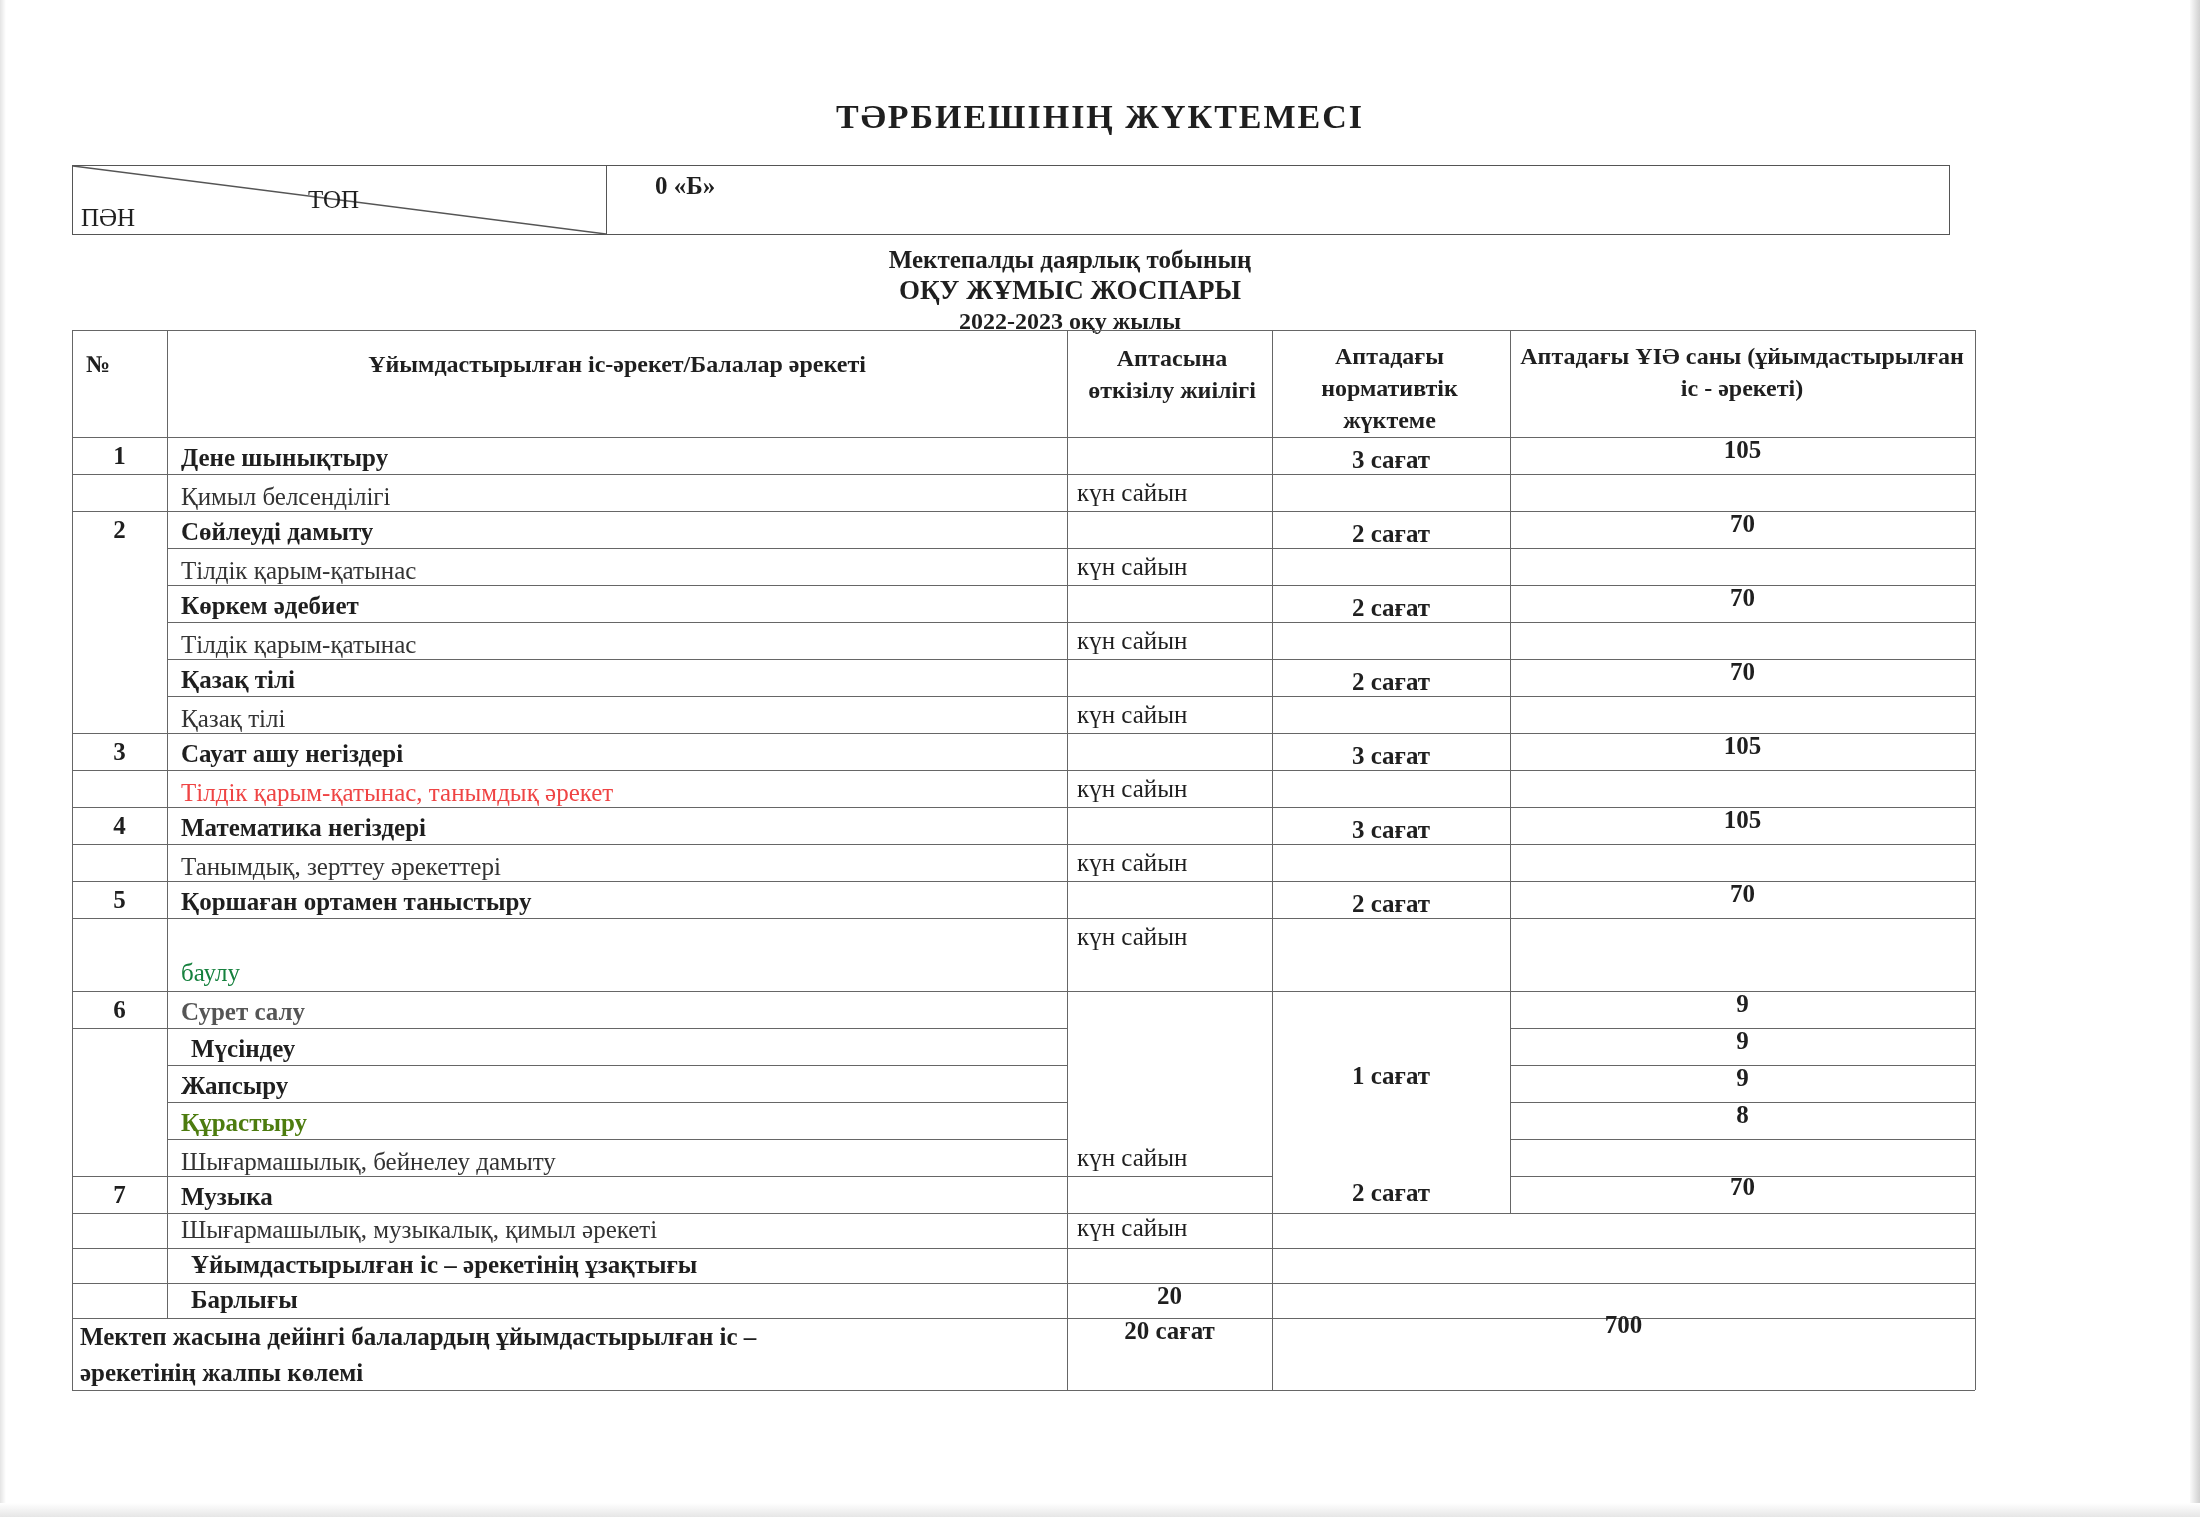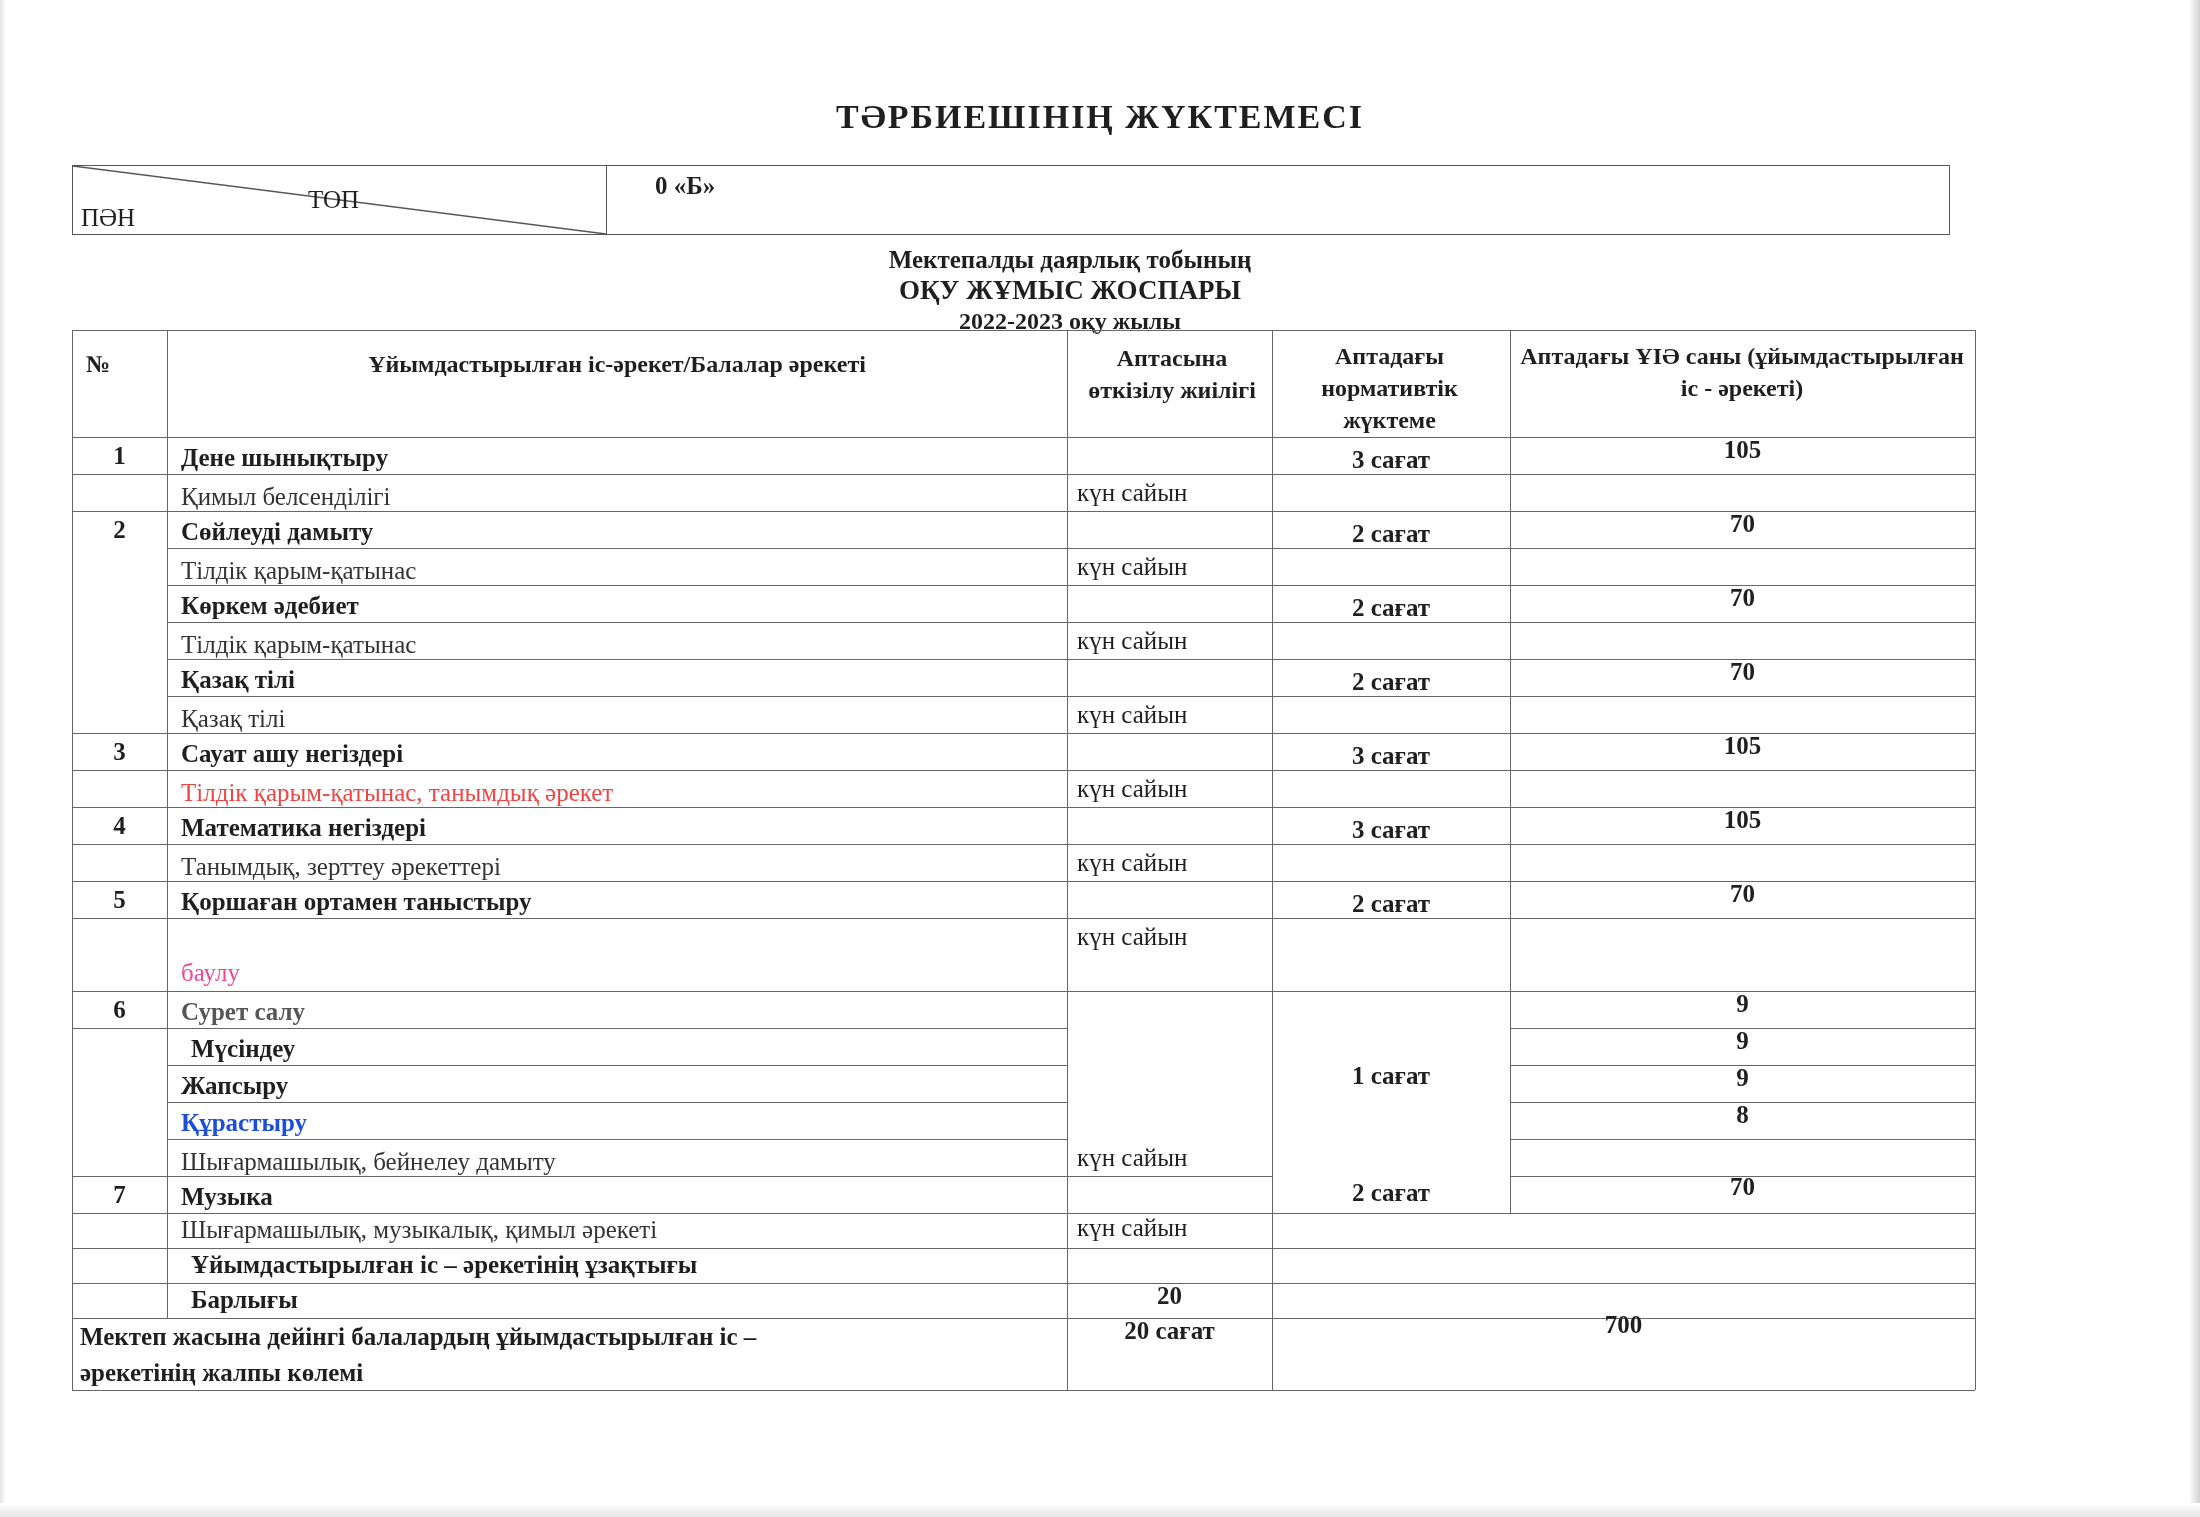--- a/index.html
+++ b/index.html
@@ -111,38 +111,38 @@
     <div class="cell b c" style="left: 1438px; top: 475px; width: 465px;">105</div>
     <div class="hl" style="left: 0px; width: 1903px; top: 514px;"></div>
     <div class="cell" style="left: 109px; top: 522px; color: rgb(51, 51, 51);">Танымдық, зерттеу әрекеттері</div>
     <div class="cell" style="left: 1005px; top: 518px;">күн сайын</div>
     <div class="hl" style="left: 0px; width: 1903px; top: 551px;"></div>
     <div class="cell b c" style="left: 0px; top: 555px; width: 95px;">5</div>
     <div class="cell b" style="left: 109px; top: 557px; color: rgb(31, 31, 31);">Қоршаған ортамен таныстыру</div>
     <div class="cell b c" style="left: 1200px; top: 559px; width: 238px;">2 сағат</div>
     <div class="cell b c" style="left: 1438px; top: 549px; width: 465px;">70</div>
     <div class="hl" style="left: 0px; width: 1903px; top: 588px;"></div>
-    <div class="cell" style="left: 109px; top: 628px; color: #ec4899;">баулу</div>
+    <div class="cell" style="left: 109px; top: 628px; color: #15803d;">баулу</div>
     <div class="cell" style="left: 1005px; top: 592px;">күн сайын</div>
     <div class="hl" style="left: 0px; width: 1903px; top: 661px;"></div>
     <div class="cell b c" style="left: 0px; top: 665px; width: 95px;">6</div>
     <div class="hl" style="left: 0px; width: 95px; top: 698px;"></div>
     <div class="cell b" style="left: 109px; top: 667px; color: rgb(85, 85, 85);">Сурет салу</div>
     <div class="hl" style="left: 95px; width: 900px; top: 698px;"></div>
     <div class="cell b c" style="left: 1438px; top: 659px; width: 465px;">9</div>
     <div class="hl" style="left: 1438px; width: 465px; top: 698px;"></div>
     <div class="cell b" style="left: 119px; top: 704px; color: rgb(31, 31, 31);">Мүсіндеу</div>
     <div class="hl" style="left: 95px; width: 900px; top: 735px;"></div>
     <div class="cell b c" style="left: 1438px; top: 696px; width: 465px;">9</div>
     <div class="hl" style="left: 1438px; width: 465px; top: 735px;"></div>
     <div class="cell b" style="left: 109px; top: 741px; color: rgb(31, 31, 31);">Жапсыру</div>
     <div class="hl" style="left: 95px; width: 900px; top: 772px;"></div>
     <div class="cell b c" style="left: 1438px; top: 733px; width: 465px;">9</div>
     <div class="hl" style="left: 1438px; width: 465px; top: 772px;"></div>
-    <div class="cell b" style="left: 109px; top: 778px; color: #1d4ed8;">Құрастыру</div>
+    <div class="cell b" style="left: 109px; top: 778px; color: #4d7c0f;">Құрастыру</div>
     <div class="hl" style="left: 95px; width: 900px; top: 809px;"></div>
     <div class="cell b c" style="left: 1438px; top: 770px; width: 465px;">8</div>
     <div class="hl" style="left: 1438px; width: 465px; top: 809px;"></div>
     <div class="cell" style="left: 109px; top: 817px; color: rgb(51, 51, 51);">Шығармашылық, бейнелеу дамыту</div>
     <div class="cell" style="left: 1005px; top: 813px;">күн сайын</div>
     <div class="cell b c" style="left: 1200px; top: 731px; width: 238px;">1 сағат</div>
     <div class="hl" style="left: 0px; width: 1200px; top: 846px;"></div>
     <div class="hl" style="left: 1438px; width: 465px; top: 846px;"></div>
     <div class="cell b c" style="left: 0px; top: 850px; width: 95px;">7</div>
     <div class="cell b" style="left: 109px; top: 852px;">Музыка</div>

